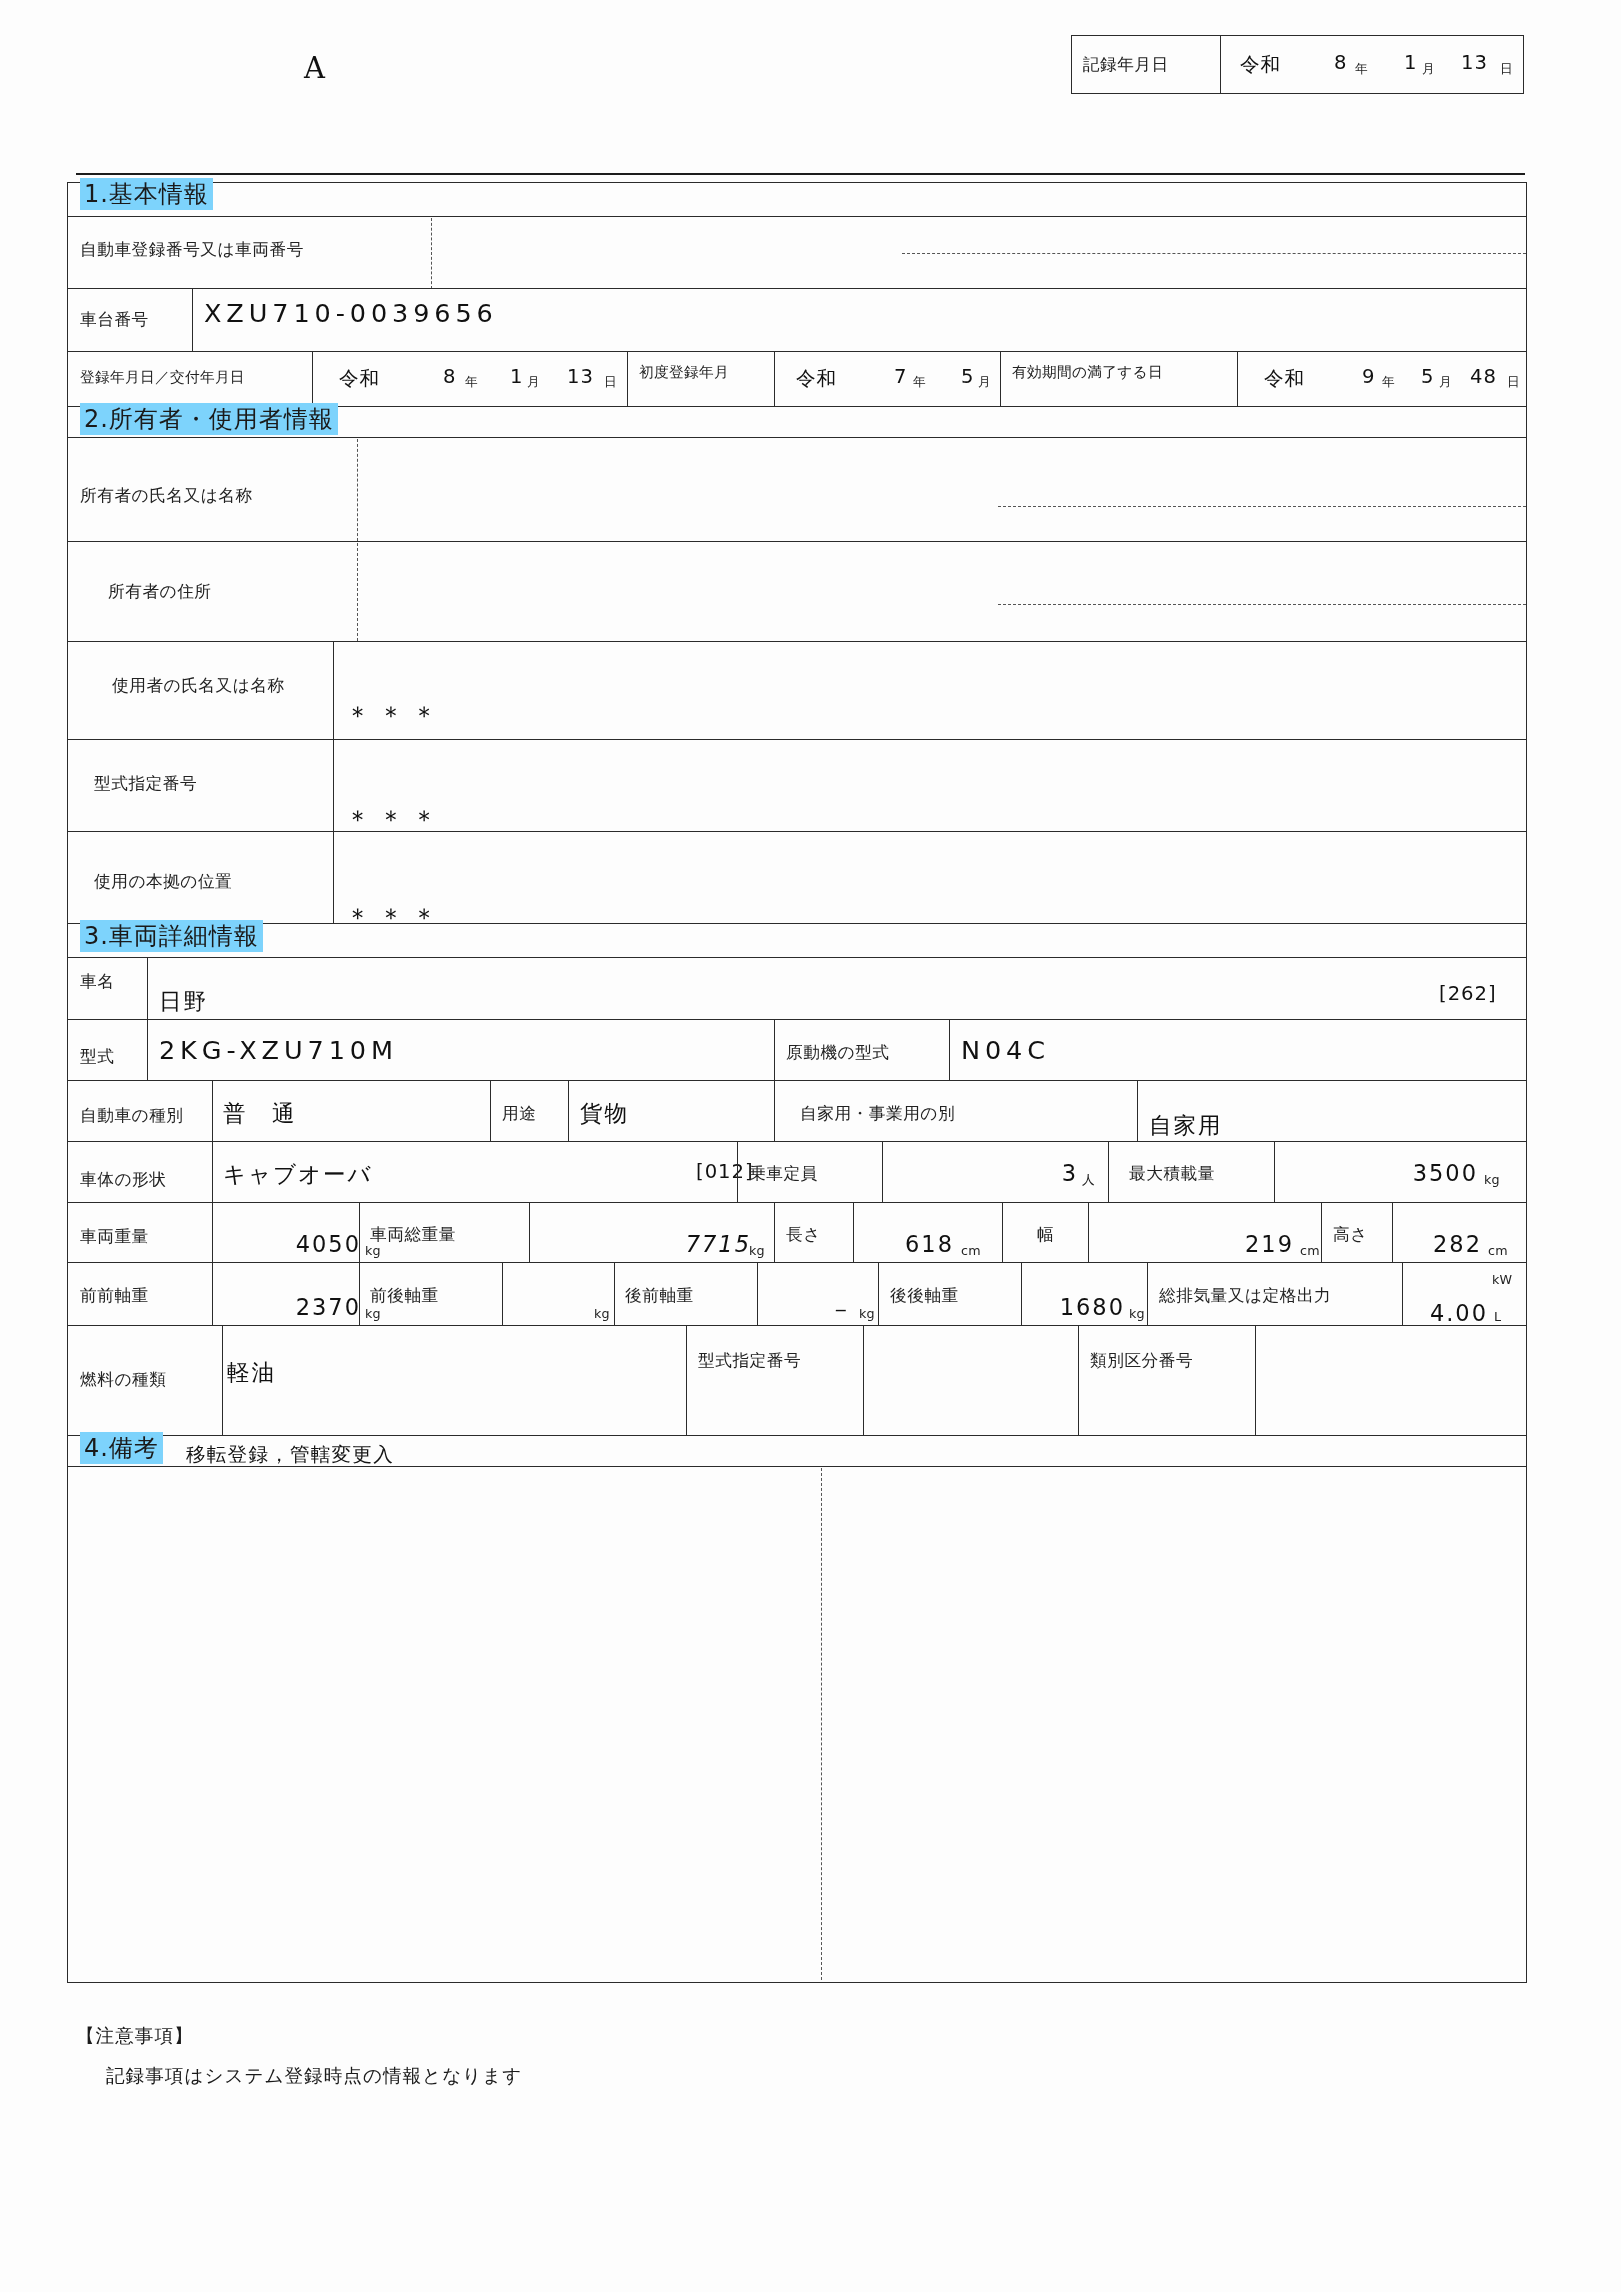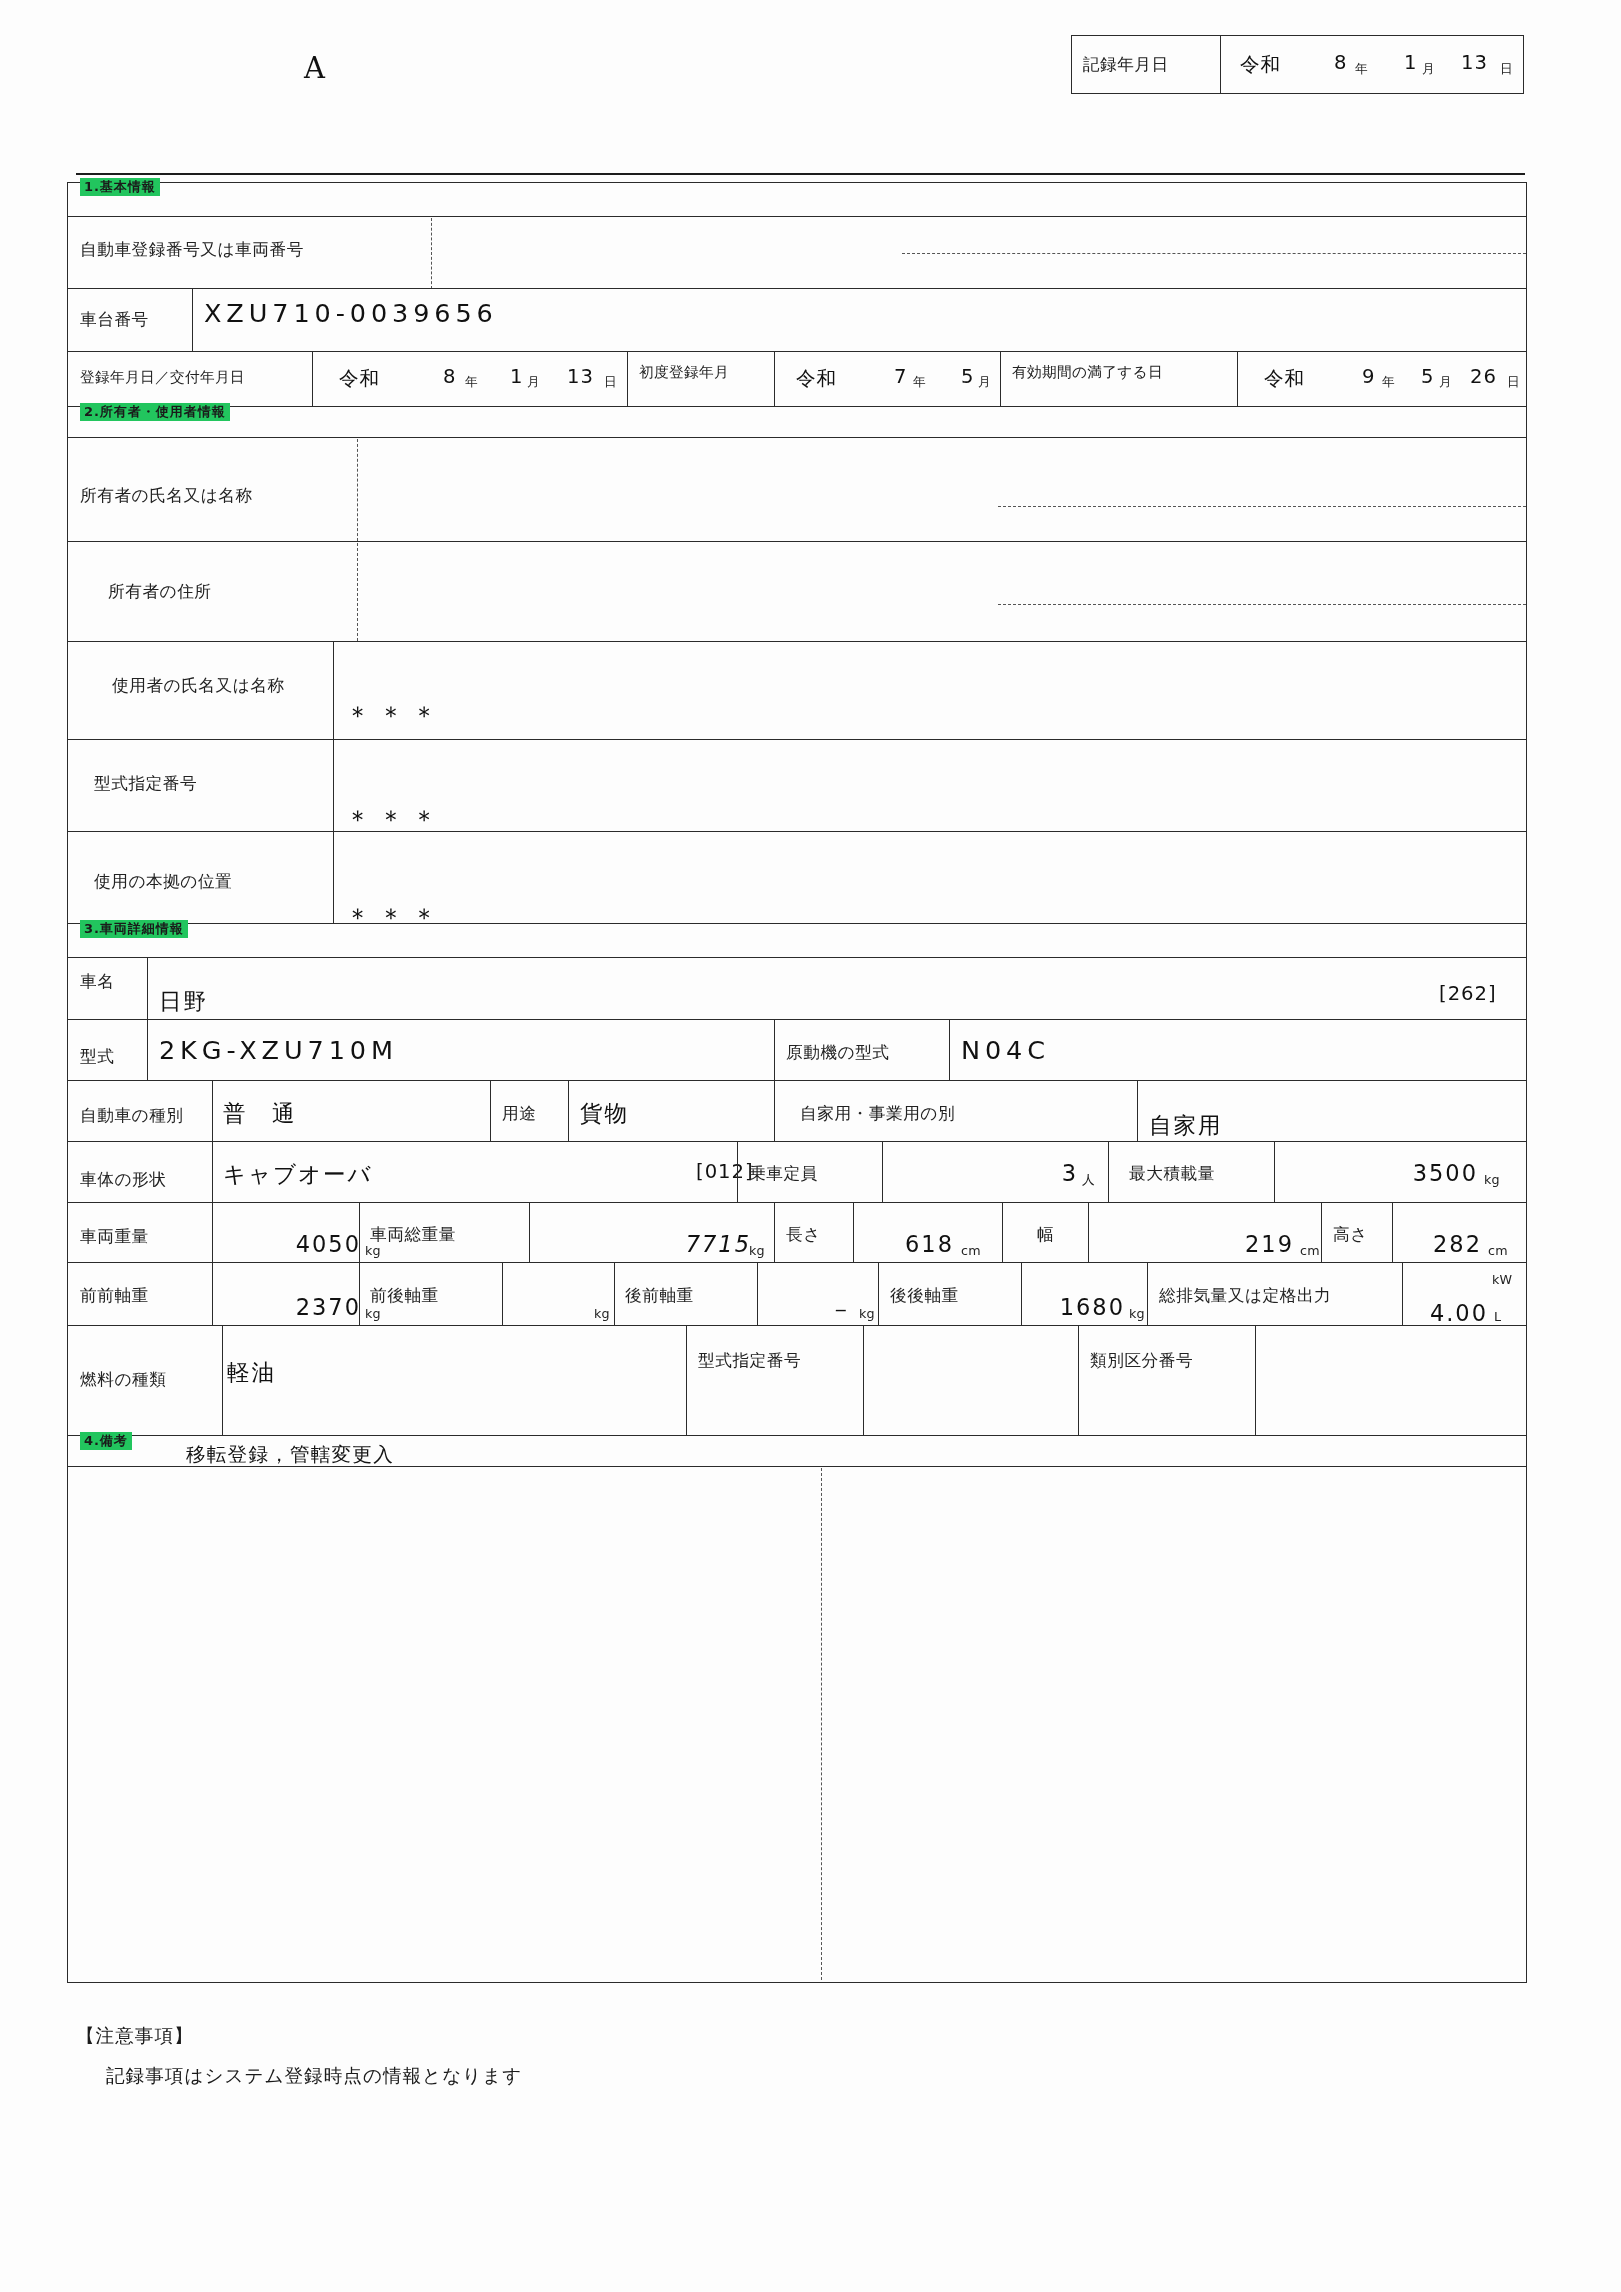--- a/index.html
+++ b/index.html
@@ -84,27 +84,26 @@
     left: 304px;
     top: 51px;
     font-size: 29px;
     font-family: "DejaVu Serif", serif;
     color: #111;
   }
 
   
   .sect {
     position: absolute;
-    font-size: 13px;
+    font-size: 24px;
     letter-spacing: 1px;
     color: #1a1a1a;
-    background: #22c55e;
+    background: #7dd3fc;
     padding: 0 3.9px;
     white-space: nowrap;
-    font-weight: bold;
   }
 
   
   #remarks-text {
     position: absolute;
     left: 80px;
     top: 1465px;
     width: 961px;
     font-size: 20.6px;
     line-height: 28px;
@@ -200,21 +199,21 @@
   <div class="lbl-xs" style="position:absolute; left:978px; top:374px;">月</div>
 
   <div class="v" style="left:1000px; top:351px; height:55px;"></div>
   <div class="lbl-sm" style="position:absolute; left:1012px; top:363px;">有効期間の満了する日</div>
   <div class="v" style="left:1237px; top:351px; height:55px;"></div>
   <div class="val-s" style="position:absolute; left:1264px; top:365px;">令和</div>
   <div class="val-s" style="position:absolute; left:1362px; top:365px;">9</div>
   <div class="lbl-xs" style="position:absolute; left:1382px; top:374px;">年</div>
   <div class="val-s" style="position:absolute; left:1421px; top:365px;">5</div>
   <div class="lbl-xs" style="position:absolute; left:1439px; top:374px;">月</div>
-  <div class="val-s" style="position:absolute; left:1470px; top:365px;">26</div>
+  <div class="val-s" style="position:absolute; left:1470px; top:365px;">48</div>
   <div class="lbl-xs" style="position:absolute; left:1507px; top:374px;">日</div>
 
   <div class="sect" style="left:80px; top:403px;">2.所有者・使用者情報</div>
   <div class="v" style="left:67px; top:406px; height:518px;"></div>
   <div class="v" style="left:1526px; top:406px; height:518px;"></div>
   <div class="h" style="left:67px; top:437px; width:1460px;"></div>
 
   <div class="lbl" style="position:absolute; left:80px; top:484px;">所有者の氏名又は名称</div>
   <div class="vd" style="left:357px; top:439px; height:102px;"></div>
   <div class="hd" style="left:998px; top:506px; width:528px;"></div>

